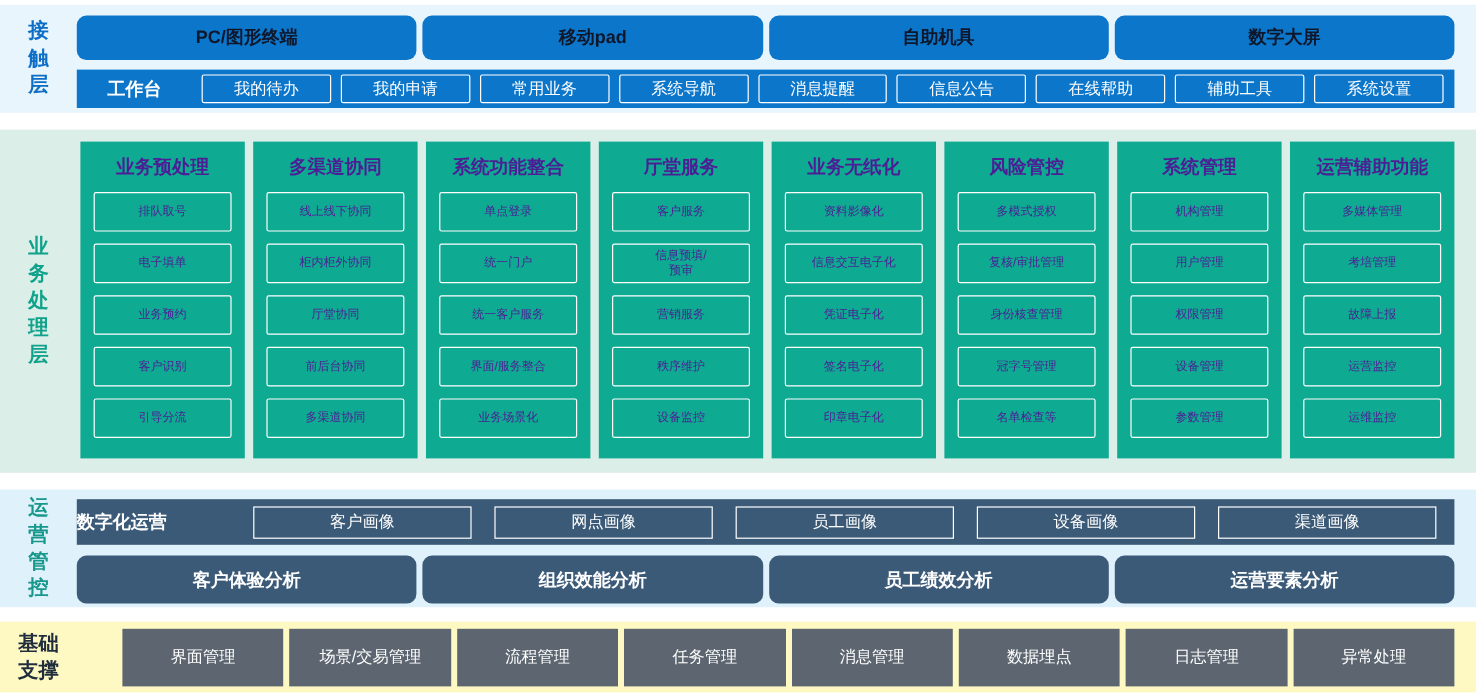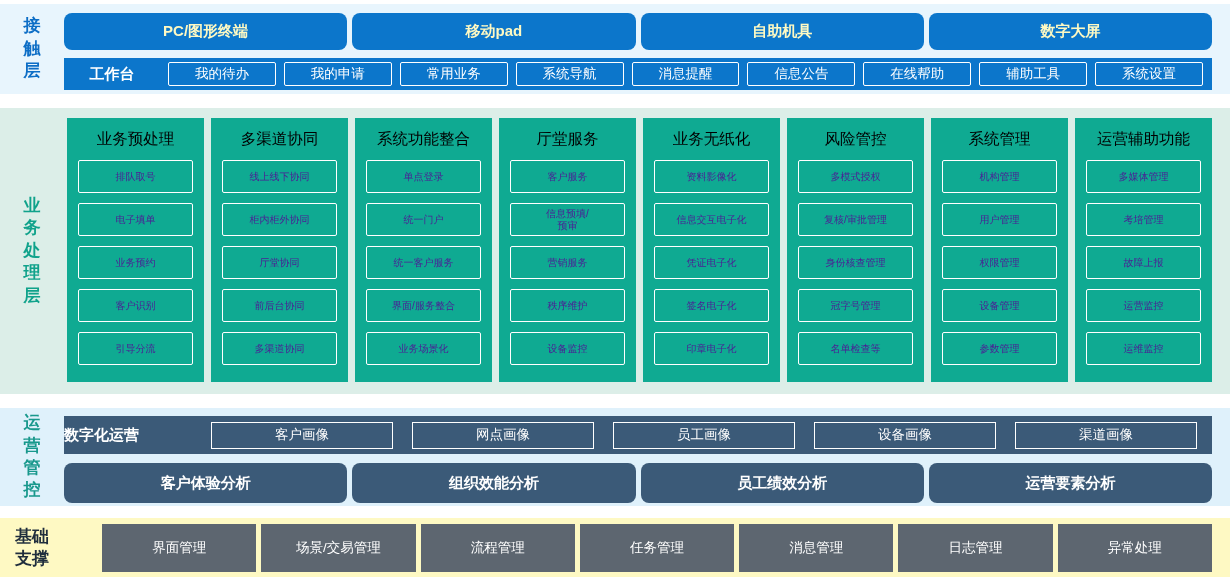--- a/index.html
+++ b/index.html
@@ -27,21 +27,21 @@
   .business-label   { color: #10a28b; }
   .operations-label { color: #18988c; }
   .foundation-label { color: #1f2d3d; line-height: 1.25; }
 
   .layer-body { flex: 1; padding-right: 18px; min-width: 0; }
 
   
   .contact-body { display: flex; flex-direction: column; padding-top: 9px; }
   .terminal-row { display: flex; gap: 5px; height: 37px; }
   .terminal-btn {
-    flex: 1; background: #0c76cb; color: #fef9c3;
+    flex: 1; background: #0c76cb; color: #0f172a;
     font-weight: bold; font-size: 15px;
     border: none; border-radius: 8px;
     font-family: inherit; cursor: default;
   }
   .workbench-bar {
     margin-top: 8px; height: 32px; background: #0c76cb;
     display: flex; align-items: center; gap: 8px; padding-right: 9px;
   }
   .workbench-label {
     flex: 0 0 96px; text-align: center;
@@ -50,21 +50,21 @@
   .wb-item {
     flex: 1; height: 24px; background: transparent;
     border: 1.5px solid #fff; border-radius: 2px;
     color: #fff; font-size: 13.5px; font-family: inherit; cursor: default;
   }
 
   
   .business-body { display: flex; gap: 7px; padding: 10px 18px 12px 3px; }
   .biz-col { flex: 1; background: #0faa92; display: flex; flex-direction: column; min-width: 0; }
   .biz-col-title {
-    color: #000000; font-weight: normal; font-size: 15.5px;
+    color: #4c1d95; font-weight: bold; font-size: 15.5px;
     text-align: center; padding: 11px 0 10px;
   }
   .biz-item {
     margin: 0 11px 10px; height: 33px; flex: 0 0 33px;
     border: 1.5px solid #fff; border-radius: 2px;
     color: #4c1d95; font-size: 10px; line-height: 1.15;
     display: flex; align-items: center; justify-content: center;
     text-align: center; white-space: pre-line;
   }
 
@@ -238,18 +238,19 @@
 
   <section class="layer layer-foundation">
     <div class="layer-label foundation-label">基础
 支撑</div>
     <div class="layer-body foundation-body">
       <button class="foundation-btn">界面管理</button>
       <button class="foundation-btn">场景/交易管理</button>
       <button class="foundation-btn">流程管理</button>
       <button class="foundation-btn">任务管理</button>
       <button class="foundation-btn">消息管理</button>
+      <button class="foundation-btn">数据埋点</button>
       <button class="foundation-btn">日志管理</button>
       <button class="foundation-btn">异常处理</button>
     </div>
   </section>
 
 </div>
 
 </body></html>

